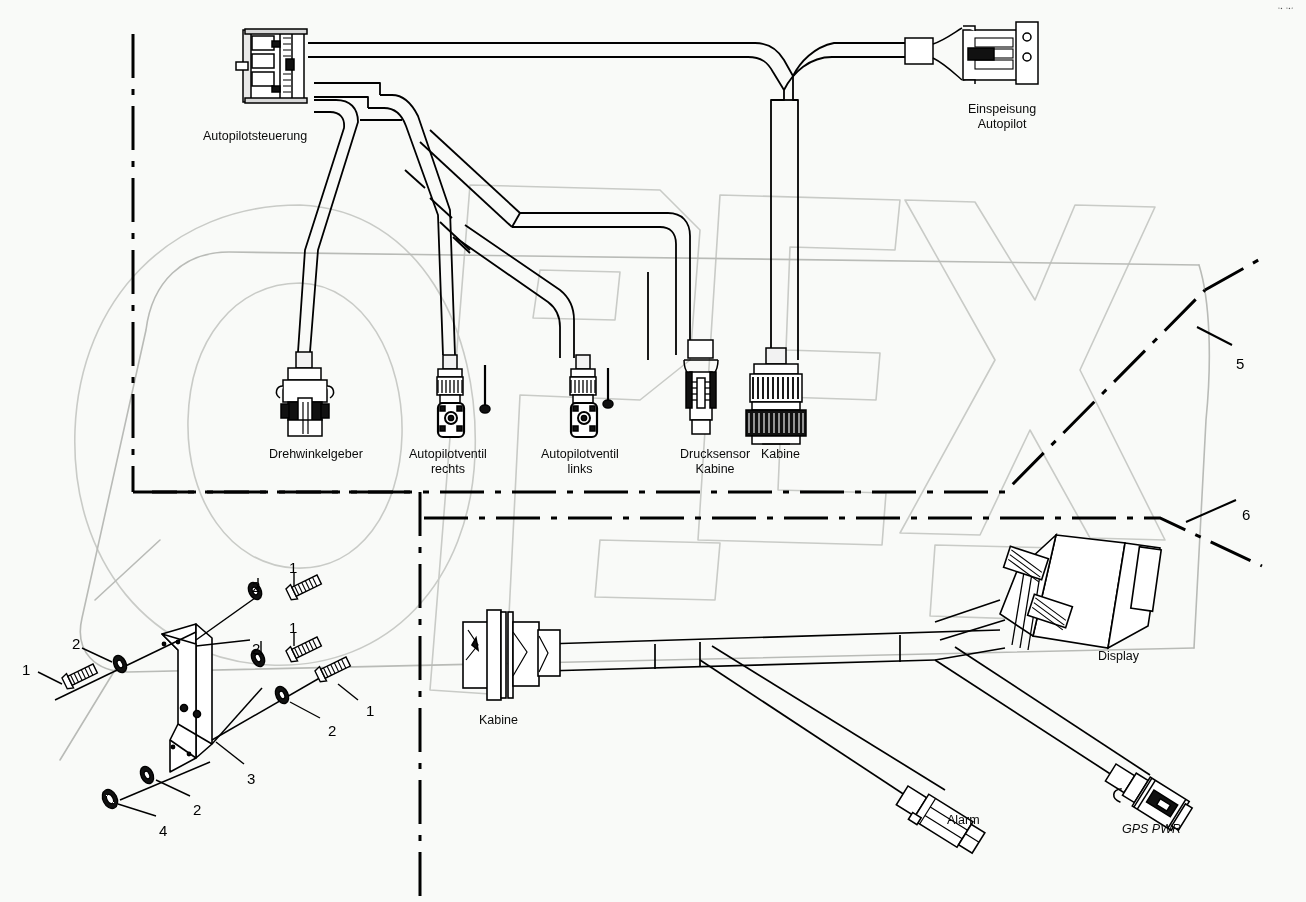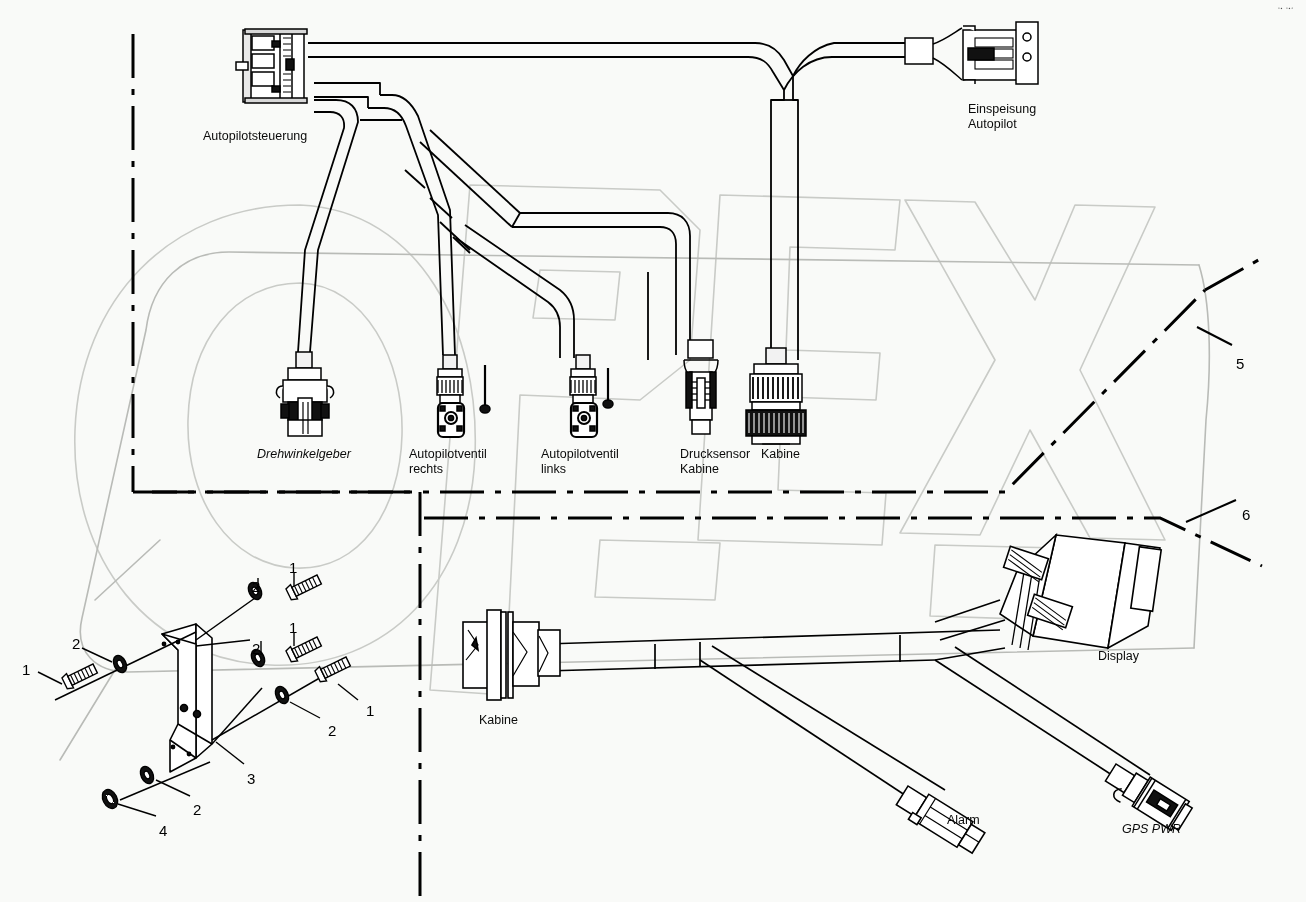--- a/index.html
+++ b/index.html
@@ -14,21 +14,21 @@
     overflow: hidden;
     font-family: "Liberation Sans", sans-serif;
   }
   #page svg { position: absolute; top: 0; left: 0; }
   .lbl {
     position: absolute;
     font-family: "Liberation Sans", sans-serif;
     font-size: 12.5px;
     color: #0a0a0a;
     white-space: nowrap;
-    text-align: left;
+    text-align: center;
     line-height: 15px;
     letter-spacing: 0px;
   }
   .lbl.two { line-height: 15px; }
   .num {
     position: absolute;
     font-family: "Liberation Sans", sans-serif;
     font-size: 15px;
     color: #000;
     white-space: nowrap;
@@ -515,21 +515,21 @@
 
   <div class="lbl" style="left:203px; top:129px;">
     <span>Autopilotsteuerung</span>
   </div>
 
   <div class="lbl two" style="left:968px; top:102px;">
     <div>Einspeisung</div>
     <div>Autopilot</div>
   </div>
 
-  <div class="lbl" style="left:257px; top:447px;font-style:italic;">
+  <div class="lbl" style="left:269px; top:447px;">
     <span>Drehwinkelgeber</span>
   </div>
 
   <div class="lbl two" style="left:409px; top:447px;">
     <div>Autopilotventil</div>
     <div>rechts</div>
   </div>
 
   <div class="lbl two" style="left:541px; top:447px;">
     <div>Autopilotventil</div>

